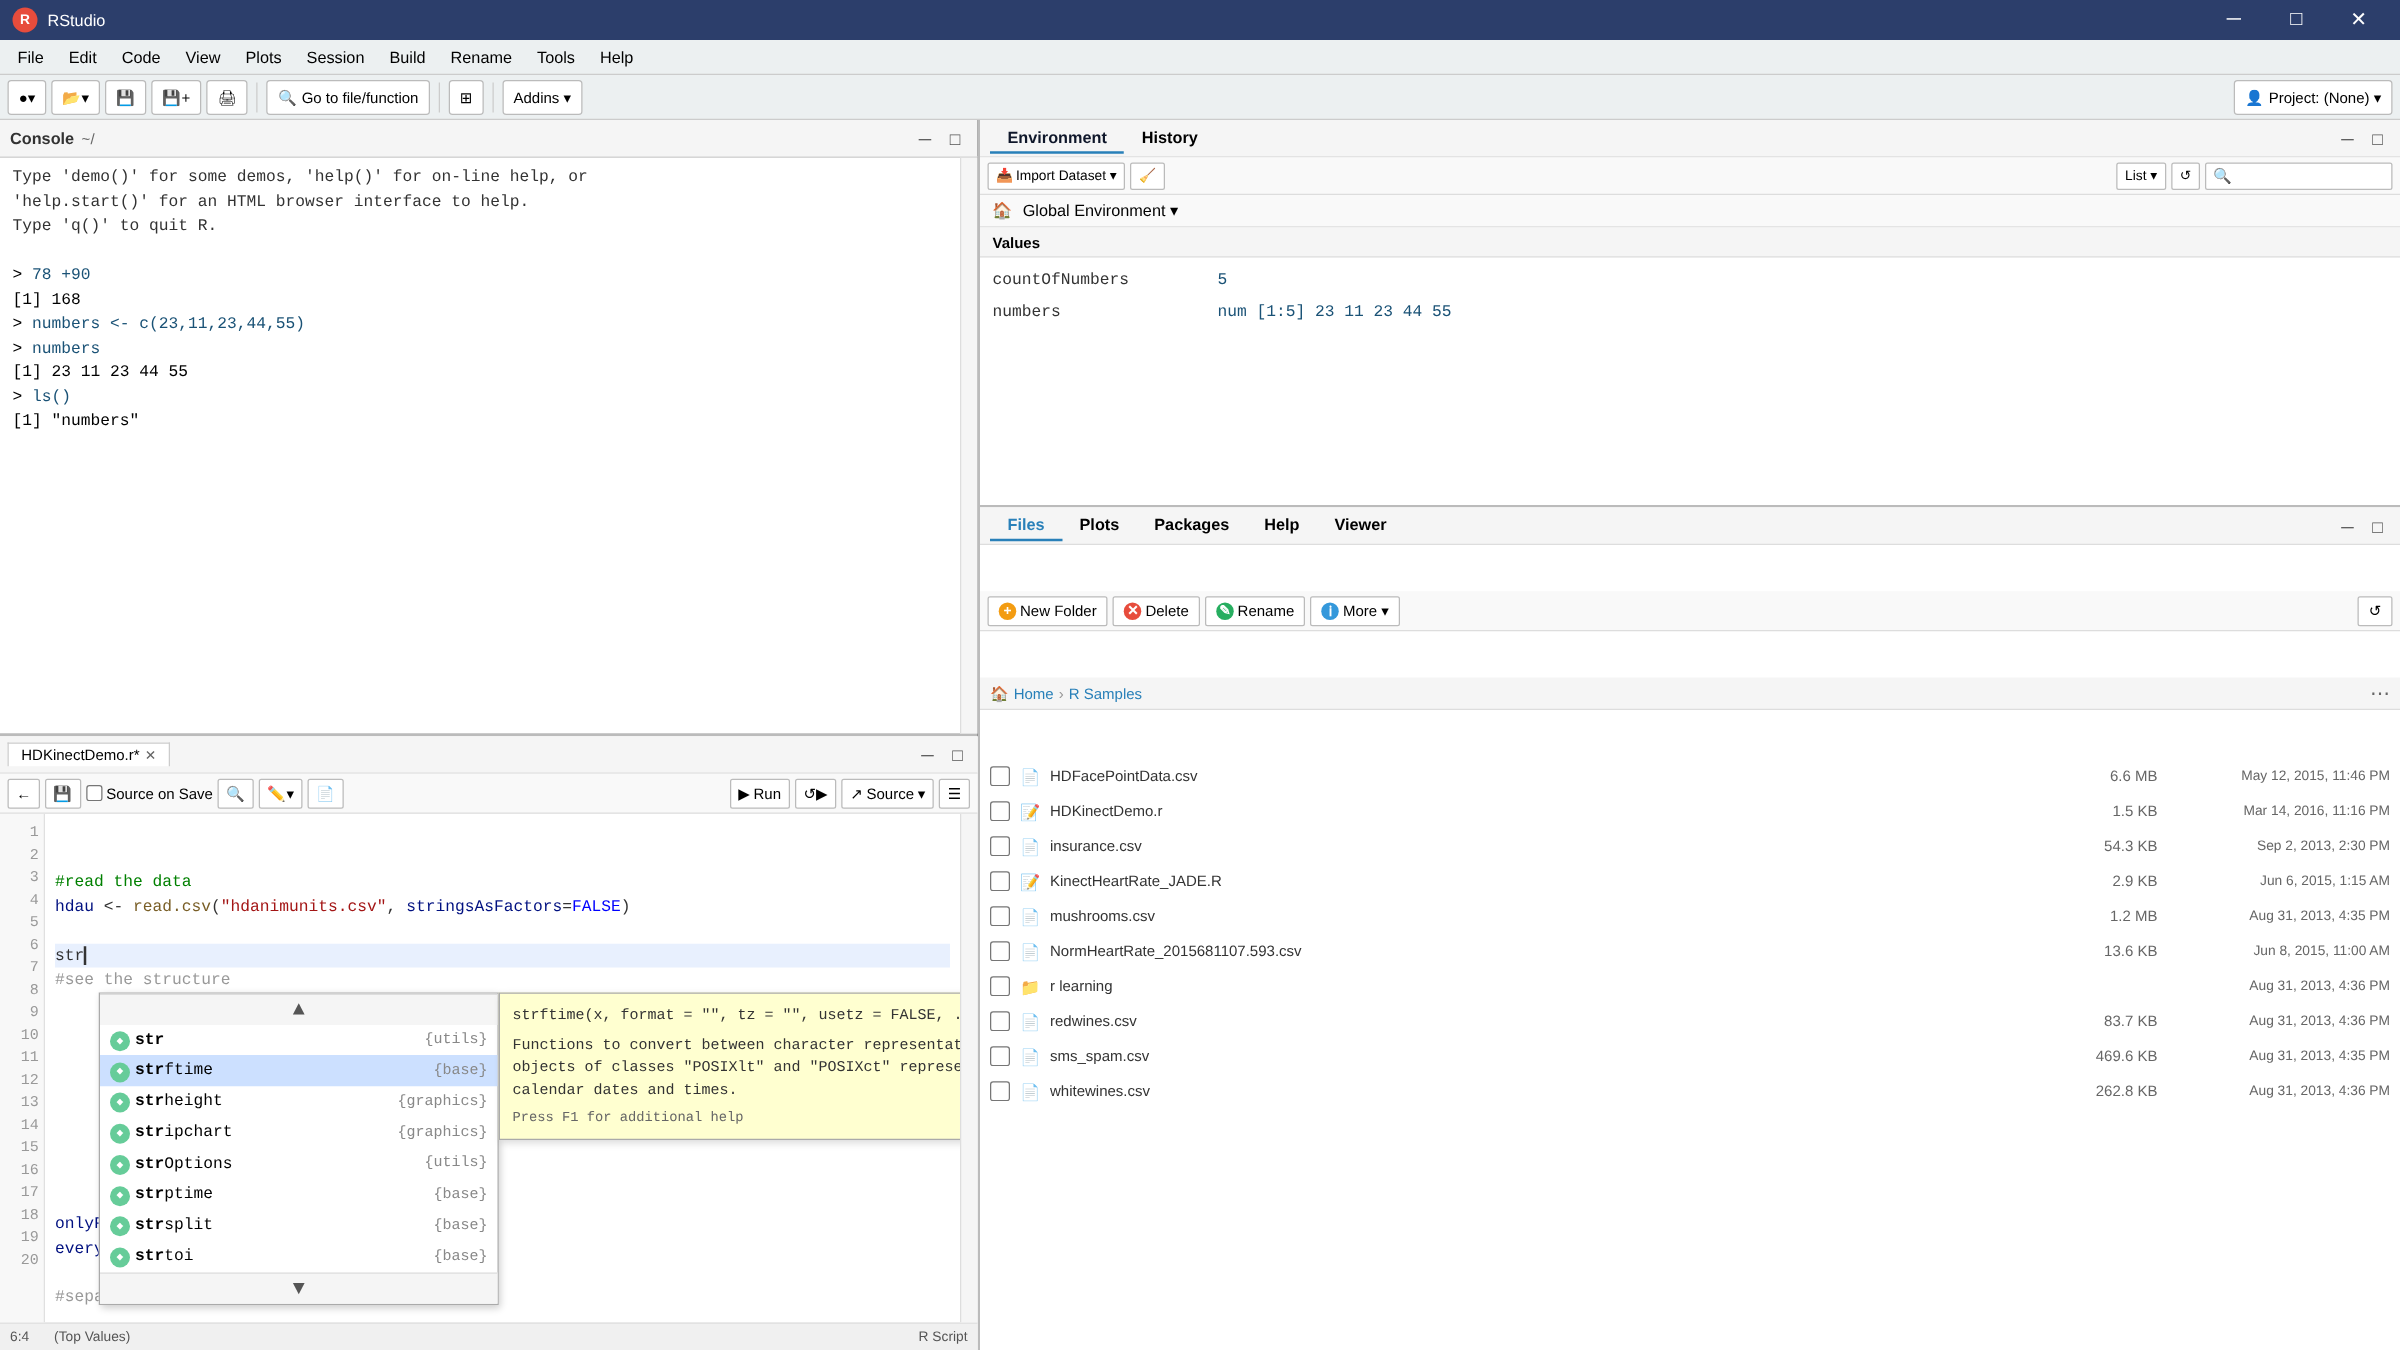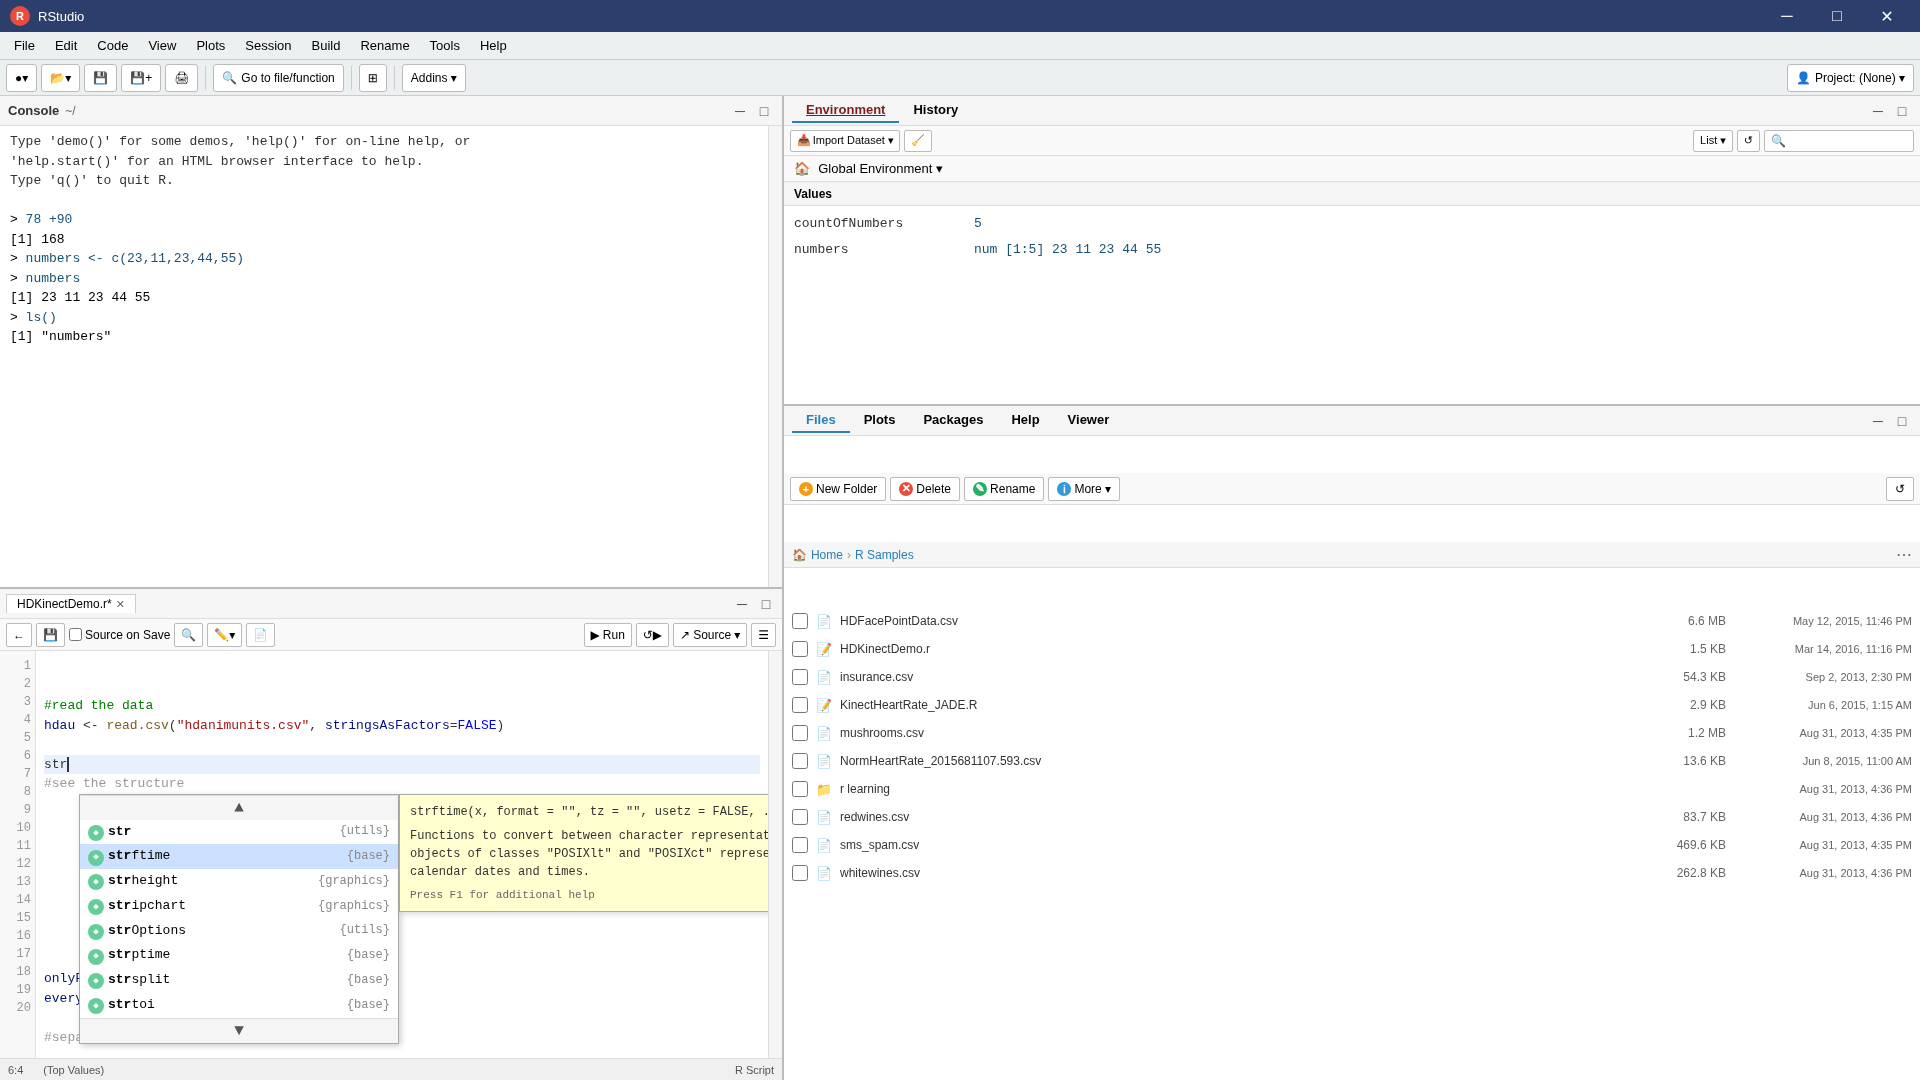--- a/index.html
+++ b/index.html
@@ -302,21 +302,21 @@
       padding: 0 8px;
       gap: 0;
     }
     .env-tab {
       padding: 4px 14px;
       font-size: 13px;
       font-weight: 600;
       cursor: pointer;
       border-bottom: 2px solid transparent;
     }
-    .env-tab.active { border-bottom-color: #2980b9; color: #7f1d1d; text-decoration: underline; }
+    .env-tab.active { border-bottom-color: #2980b9; color: #0f172a; }
 
     #env-toolbar {
       background: #f9f9f9;
       border-bottom: 1px solid #ddd;
       height: 30px;
       display: flex;
       align-items: center;
       padding: 0 6px;
       gap: 4px;
     }

